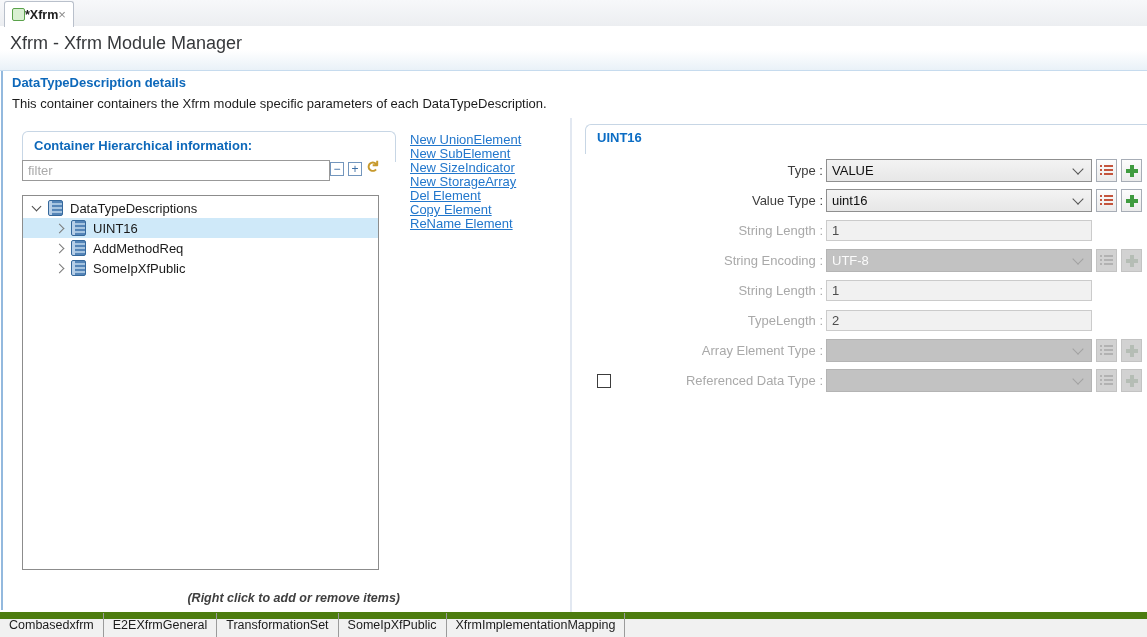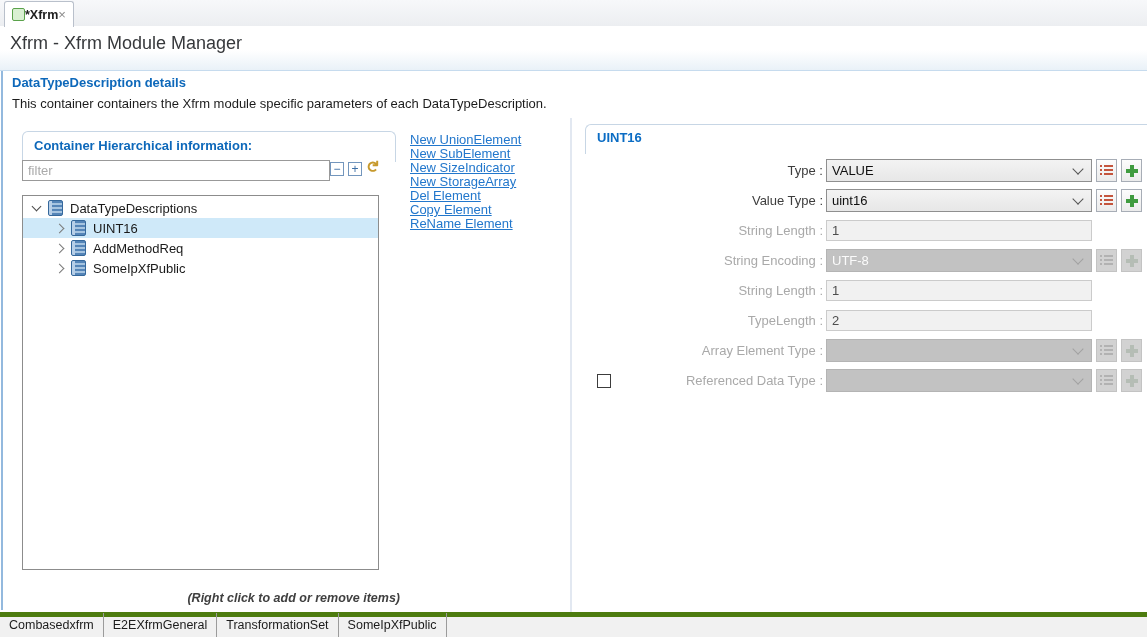--- a/index.html
+++ b/index.html
@@ -102,21 +102,21 @@
   .icon-plus{position:relative;width:12px;height:12px;display:inline-block;color:#3f9b3f;}
   .icon-plus::before{content:"";position:absolute;left:0;top:4px;width:12px;height:4px;background:currentColor;}
   .icon-plus::after{content:"";position:absolute;left:4px;top:0;width:4px;height:12px;background:currentColor;}
   .ibtn.dis .icon-plus{color:#b5bdb5;}
 
   .ref-checkbox{position:absolute;left:597px;top:374px;width:12px;height:12px;
                 border:1px solid #3c3c3c;background:#fff;cursor:pointer;}
 
   
   .btabbar{position:absolute;left:0;bottom:0;width:100%;height:25px;background:#f1f1f1;
-           border-top:5px solid #4d7c0f;display:flex;align-items:flex-end;box-sizing:border-box;}
+           border-top:7px solid #4d7c0f;display:flex;align-items:flex-end;box-sizing:border-box;}
   .btab{height:24px;line-height:24px;padding:0 9px;font-size:12.5px;color:#1c1c1c;
         border-right:1px solid #9b9b9b;white-space:nowrap;cursor:pointer;}
   .btab.active{background:#fff;border:1px solid #8f8f8f;border-bottom:none;height:27px;
                line-height:26px;border-radius:3px 3px 0 0;position:relative;z-index:2;}
 </style>
 </head>
 <body>
 
 <div class="screen">
 
@@ -279,15 +279,16 @@
 
   </div>
 
   <div class="ref-checkbox"></div>
 
   <div class="btabbar">
     <div class="btab">Combasedxfrm</div>
     <div class="btab">E2EXfrmGeneral</div>
     <div class="btab">TransformationSet</div>
     <div class="btab">SomeIpXfPublic</div>
+    <div class="btab">XfrmImplementationMapping</div>
   </div>
 
 </div>
 
 </body></html>

